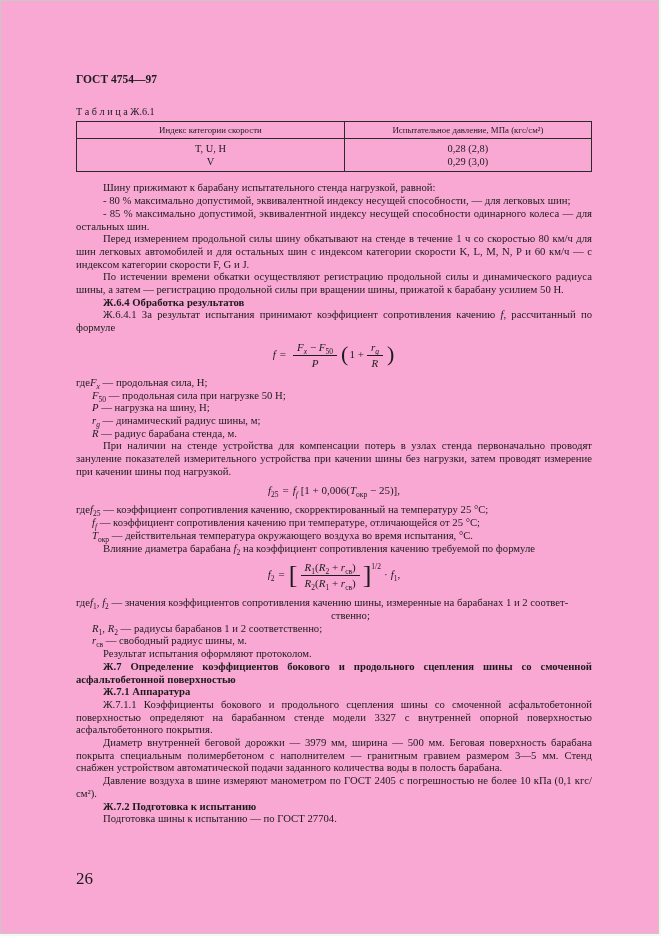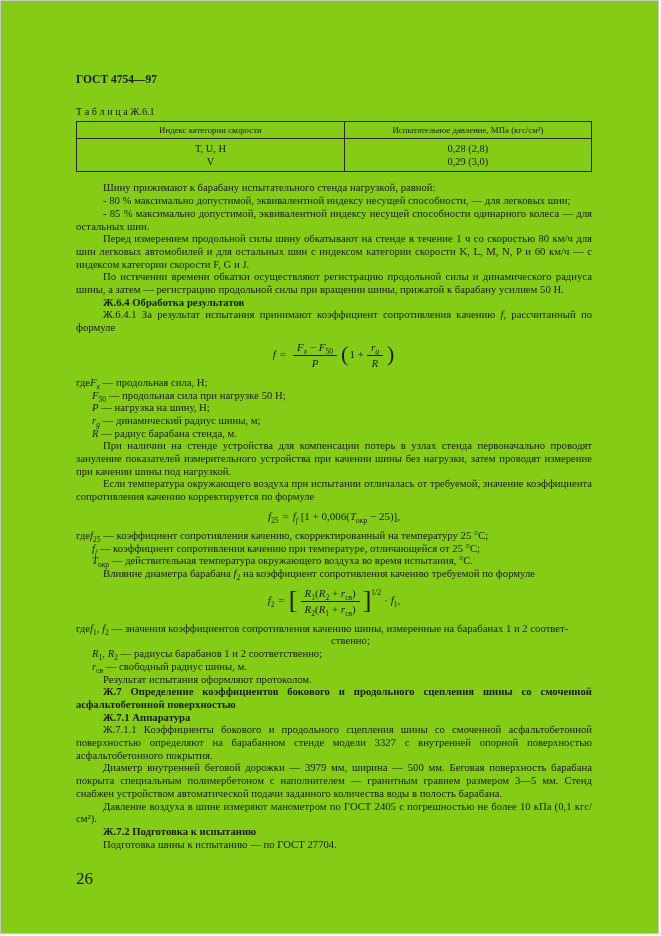--- a/index.html
+++ b/index.html
@@ -7,21 +7,21 @@
   body {
     width: 661px; height: 936px;
     background: #f6f6f4;
     font-family: "Liberation Serif", serif;
     color: #1b1b1b;
     overflow: hidden;
   }
   .page {
     position: relative;
     width: 659px; height: 934px;
-    background: #84cc16;
+    background: #f9a8d4;
     border: 1px solid #c9c9c4;
     padding-left: 34px;
   }
   .content {
     position: absolute;
     left: 75px; top: 72px;
     width: 516px;
     font-size: 10.7px;
     line-height: 12.7px;
   }
@@ -151,21 +151,20 @@
 
     <div class="defs">
       <div class="defline"><span class="where">где</span><span class="var">F</span><sub class="var">x</sub><span> — продольная сила, Н;</span></div>
       <div class="defline cont"><span class="var">F</span><sub>50</sub><span> — продольная сила при нагрузке 50 Н;</span></div>
       <div class="defline cont"><span class="var">P</span><span> — нагрузка на шину, Н;</span></div>
       <div class="defline cont"><span class="var">r</span><sub class="var">g</sub><span> — динамический радиус шины, м;</span></div>
       <div class="defline cont"><span class="var">R</span><span> — радиус барабана стенда, м.</span></div>
     </div>
 
     <p class="para">При наличии на стенде устройства для компенсации потерь в узлах стенда первоначально проводят зануление показателей измерительного устройства при качении шины без нагрузки, затем проводят измерение при качении шины под нагрузкой.</p>
-    <p class="para">Если температура окружающего воздуха при испытании отличалась от требуемой, значение коэффициента сопротивления качению корректируется по формуле</p>
 
     <div class="formula">
       <span class="var">f</span><sub>25</sub><span class="op">=</span><span class="var">f</span><sub class="var">f</sub> <span>[1 + 0,006(</span><span class="var">T</span><sub>окр</sub><span> − 25)],</span>
     </div>
 
     <div class="defs">
       <div class="defline"><span class="where">где</span><span class="var">f</span><sub>25</sub><span> — коэффициент сопротивления качению, скорректированный на температуру 25 °С;</span></div>
       <div class="defline cont"><span class="var">f</span><sub class="var">f</sub><span> — коэффициент сопротивления качению при температуре, отличающейся от 25 °С;</span></div>
       <div class="defline cont"><span class="var">T</span><sub>окр</sub><span> — действительная температура окружающего воздуха во время испытания, °С.</span></div>
     </div>

